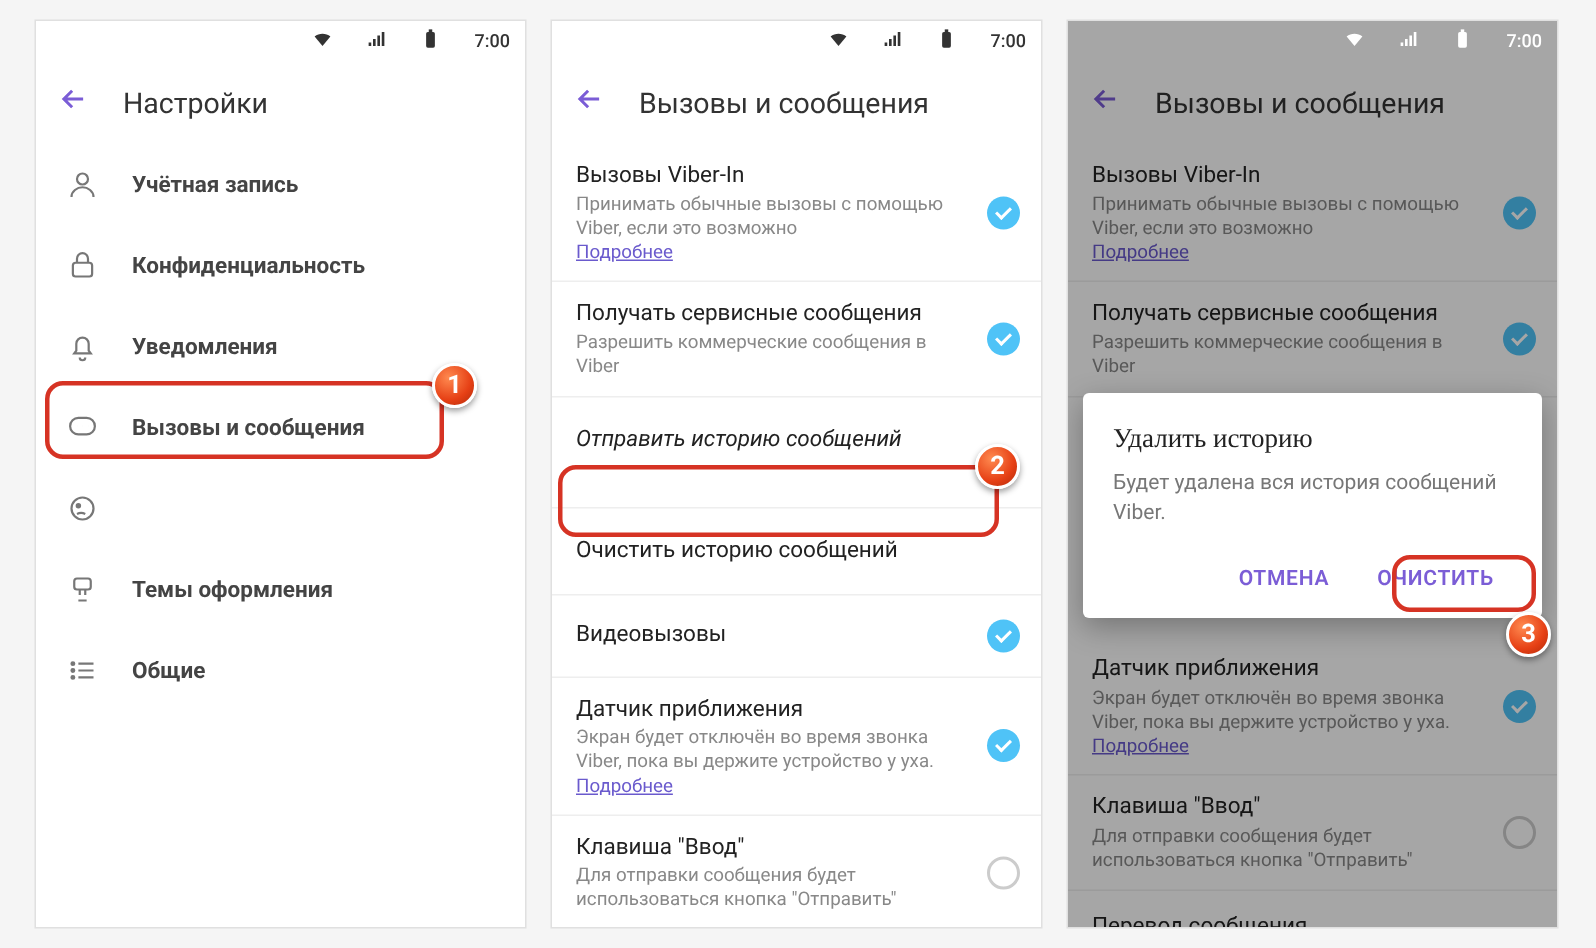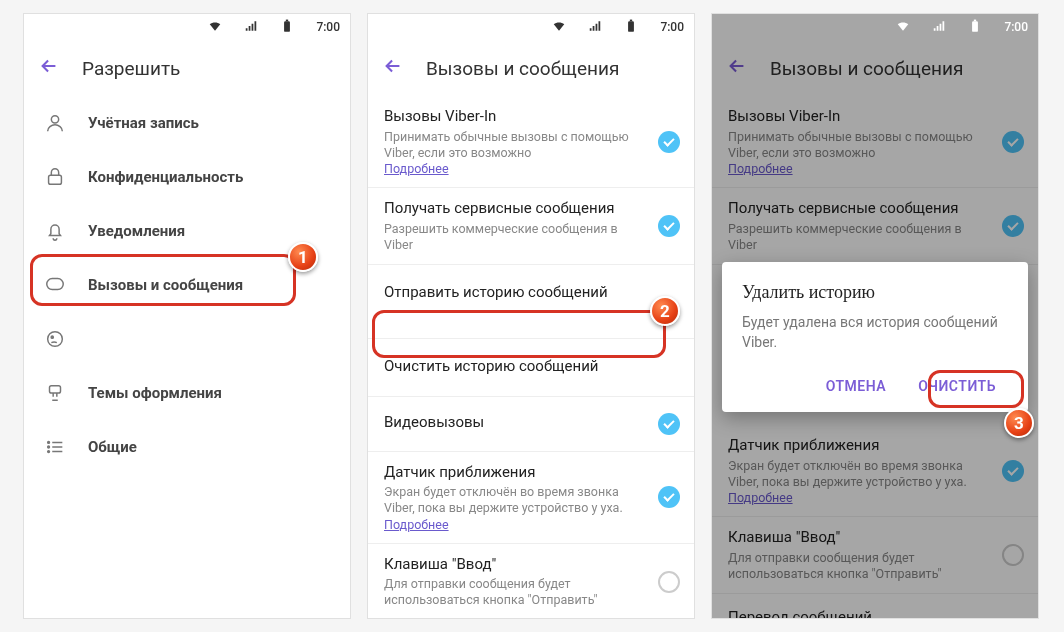--- a/index.html
+++ b/index.html
@@ -159,21 +159,21 @@
     <span><svg viewBox="0 0 24 24" fill="currentColor">
           <rect x="7" y="4" width="10" height="18" rx="2"></rect>
           <rect x="10" y="1" width="4" height="3"></rect>
         </svg></span>
     <span>7:00</span>
   </div>
   <div class="appbar">
     <span class="back"><svg viewBox="0 0 24 24" fill="none" stroke="#7b5dd6" stroke-width="2.2">
           <path d="M19 12H5M11 6l-6 6 6 6"></path>
         </svg></span>
-    <span class="appbar-title">Разрешить</span>
+    <span class="appbar-title">Настройки</span>
   </div>
   <div class="list">
     <div class="s-item">
       <span class="ic">
           <svg viewBox="0 0 24 24" fill="none" stroke-width="1.6">
             <circle cx="12" cy="8" r="4"></circle>
             <path d="M4 21c0-4 4-7 8-7s8 3 8 7"></path>
           </svg>
         </span>
       <span>Учётная запись</span>
@@ -264,21 +264,21 @@
       <div class="title">Вызовы Viber-In</div>
       <div class="subtitle">Принимать обычные вызовы с помощью Viber, если это возможно</div>
       <div class="more">Подробнее</div>
       <div class="c-toggle on"></div>
     </div>
     <div class="c-item with-toggle">
       <div class="title">Получать сервисные сообщения</div>
       <div class="subtitle">Разрешить коммерческие сообщения в Viber</div>
       <div class="c-toggle on"></div>
     </div>
-    <div class="c-item" style="padding-top:18px;padding-bottom:33px;">
+    <div class="c-item" style="padding-top:18px;padding-bottom:33px;font-style:italic;">
       <div class="title">Отправить историю сообщений</div>
     </div>
     <div class="c-item" style="padding-top:18px;padding-bottom:18px;">
       <div class="title">Очистить историю сообщений</div>
     </div>
     <div class="c-item with-toggle" style="padding-top:16px;padding-bottom:16px;">
       <div class="title">Видеовызовы</div>
       <div class="c-toggle on"></div>
     </div>
     <div class="c-item with-toggle">
@@ -338,21 +338,21 @@
       <div class="subtitle">Экран будет отключён во время звонка Viber, пока вы держите устройство у уха.</div>
       <div class="more">Подробнее</div>
       <div class="c-toggle on"></div>
     </div>
     <div class="c-item with-toggle">
       <div class="title">Клавиша "Ввод"</div>
       <div class="subtitle">Для отправки сообщения будет использоваться кнопка "Отправить"</div>
       <div class="c-toggle off"></div>
     </div>
     <div class="c-item" style="padding-top:14px;">
-      <div class="title">Перевод сообщений</div>
+      <div class="title">Перевод сообщения</div>
     </div>
   </div>
 
   <div class="dialog">
     <div class="dialog-title">Удалить историю</div>
     <div class="dialog-body">Будет удалена вся история сообщений Viber.</div>
     <div class="dialog-actions">
       <div class="dialog-btn">ОТМЕНА</div>
       <div class="dialog-btn">ОЧИСТИТЬ</div>
     </div>

